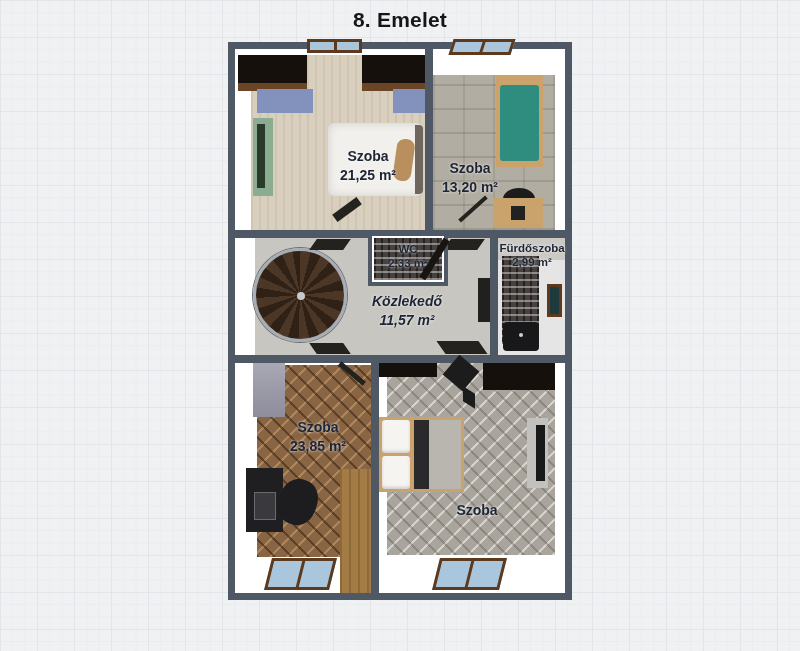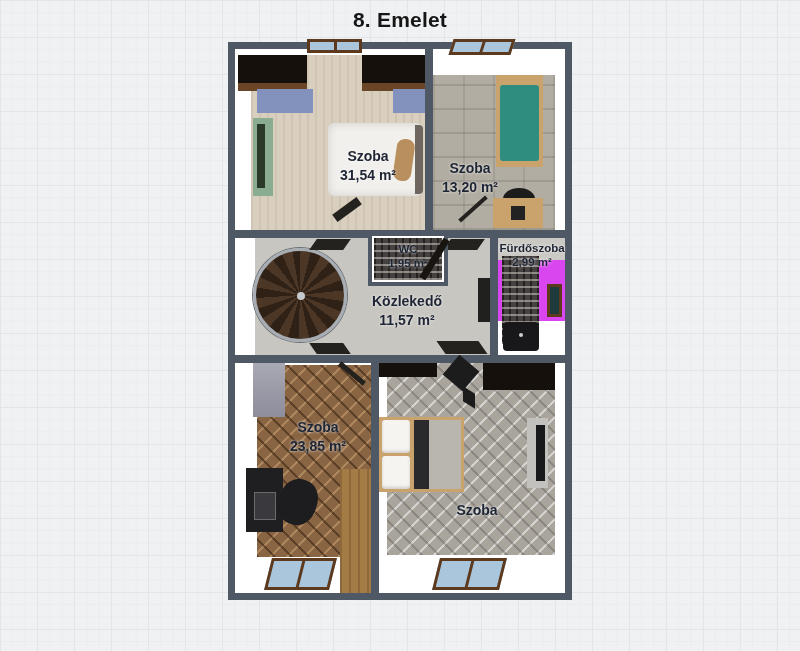--- a/index.html
+++ b/index.html
@@ -72,21 +72,21 @@
     <div class="abs" style="left:18px;top:69px;width:20px;height:78px;background:#8aad92;">
       <div class="abs" style="left:4px;top:6px;width:8px;height:64px;background:#2b3a2b;"></div>
     </div>
     <div class="abs" style="left:93px;top:74px;width:95px;height:73px;background:#f2f0ec;border-radius:6px;box-shadow:inset 0 0 10px rgba(0,0,0,.14);">
       <div class="abs" style="right:0;top:2px;width:8px;height:69px;background:#6e675f;border-radius:0 4px 4px 0;"></div>
       <div class="abs" style="right:10px;top:16px;width:18px;height:42px;background:#b98f5e;border-radius:8px;transform:rotate(8deg);"></div>
     </div>
     <div class="abs dark" style="left:97px;top:156px;width:30px;height:9px;transform:rotate(-36deg);"></div>
     <div class="abs rlabel" style="left:55px;top:98px;width:156px;">
       <span>Szoba</span>
-      <span>31,54 m²</span>
+      <span>21,25 m²</span>
     </div>
   </div>
 
   <div class="room" style="left:198px;top:0;width:132px;height:181px;">
     <div class="abs floor-stone" style="left:0;top:26px;width:122px;height:155px;"></div>
     <div class="abs win" style="left:18px;top:-10px;width:62px;height:16px;transform:skewX(-18deg);z-index:5;">
         <div class="mull" style="left:27px;"></div>
       </div>
     <div class="abs" style="left:63px;top:26px;width:47px;height:92px;background:#c9a36b;">
       <div class="abs" style="left:4px;top:10px;width:39px;height:76px;background:#2f8d80;border-radius:3px;"></div>
@@ -110,39 +110,39 @@
     <div class="abs" style="left:18px;top:10px;width:94px;height:94px;border-radius:50%;
                 background:repeating-conic-gradient(#4c3726 0deg 14deg,#2f2115 14deg 28deg);
                 border:3px solid #a7adb3;box-sizing:border-box;box-shadow:0 0 0 1px #6b7176;">
       <div class="abs" style="left:41px;top:41px;width:8px;height:8px;border-radius:50%;background:#c6cacd;"></div>
     </div>
     <div class="abs dark" style="left:78px;top:1px;width:34px;height:11px;transform:skewX(-35deg);"></div>
     <div class="abs dark" style="left:212px;top:1px;width:34px;height:11px;transform:skewX(-35deg);"></div>
     <div class="abs dark" style="left:78px;top:105px;width:34px;height:11px;transform:skewX(35deg);"></div>
     <div class="abs dark" style="left:206px;top:103px;width:42px;height:13px;transform:skewX(35deg);"></div>
     <div class="abs" style="left:243px;top:40px;width:12px;height:44px;background:#20201e;"></div>
-    <div class="abs rlabel" style="left:92px;top:54px;width:160px;">
+    <div class="abs rlabel" style="left:92px;top:54px;width:160px;font-style:italic;">
       <span>Közlekedő</span>
       <span>11,57 m²</span>
     </div>
   </div>
 
   <div class="room" style="left:133px;top:183px;width:80px;height:54px;border:4px solid #4e5965;box-sizing:border-box;padding:2px;background:#fff;">
     <div class="mosaic" style="position:relative;width:100%;height:100%;">
       <div class="abs" style="right:4px;top:-2px;width:7px;height:46px;background:#18140f;transform:rotate(32deg);"></div>
       <div class="abs rlabel rlabel-sm" style="left:-2px;top:4px;width:72px;">
         <span>WC</span>
-        <span>1,95 m²</span>
+        <span>2,33 m²</span>
       </div>
     </div>
   </div>
 
   <div class="abs wall" style="left:255px;top:181px;width:8px;height:133px;"></div>
 
-  <div class="room" style="left:263px;top:189px;width:67px;height:83px;background:#d946ef;">
+  <div class="room" style="left:263px;top:189px;width:67px;height:117px;background:#e5e5e5;">
     <div class="abs" style="left:0;top:0;width:67px;height:22px;background:#cbc9c4;"></div>
     <div class="abs mosaic" style="left:4px;top:18px;width:37px;height:88px;"></div>
     <div class="abs" style="left:49px;top:46px;width:15px;height:33px;border:3px solid #5d3a1d;box-sizing:border-box;background:#1e3a3a;"></div>
     <div class="abs" style="left:5px;top:84px;width:36px;height:29px;background:#18181a;border-radius:4px;">
       <div class="abs" style="left:16px;top:11px;width:4px;height:4px;border-radius:50%;background:#cfd2d4;"></div>
     </div>
     <div class="abs rlabel rlabel-sm" style="left:-5px;top:3px;width:78px;">
       <span>Fürdőszoba</span>
       <span>2,99 m²</span>
     </div>

